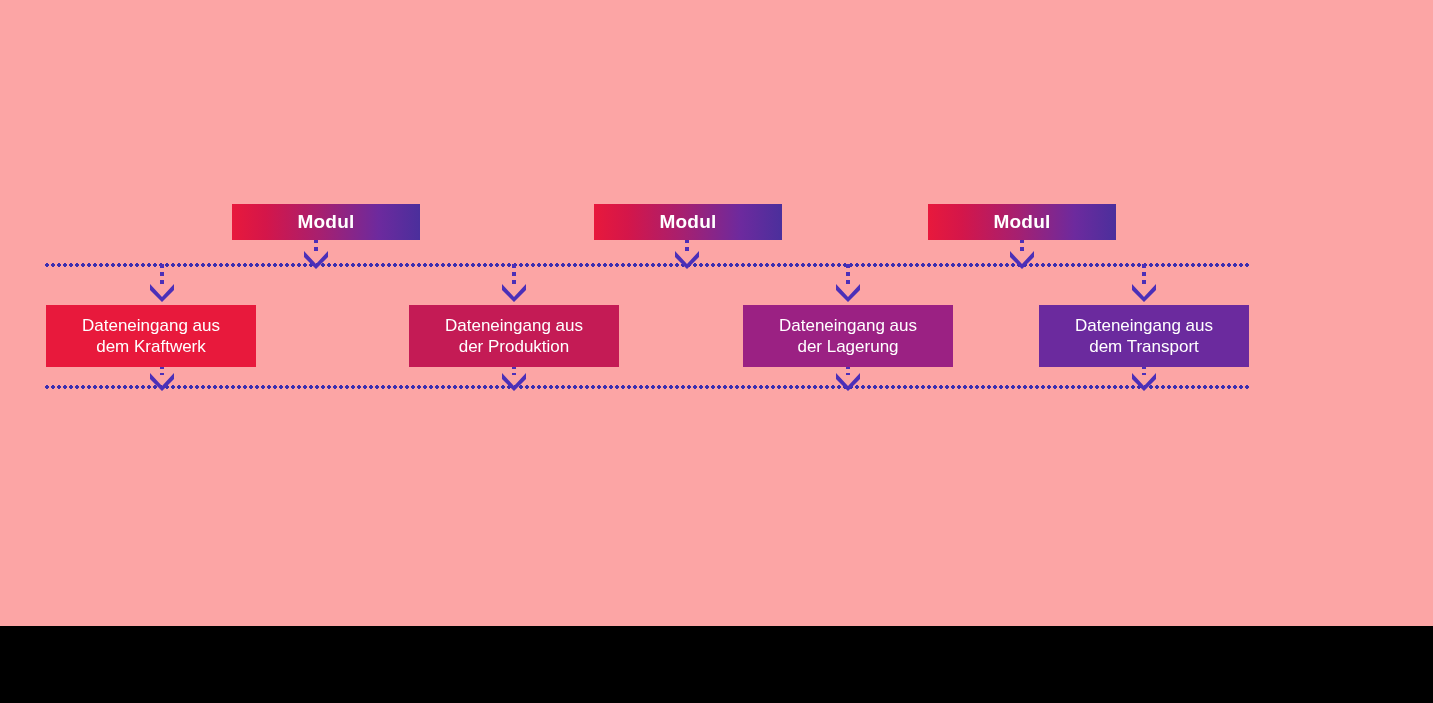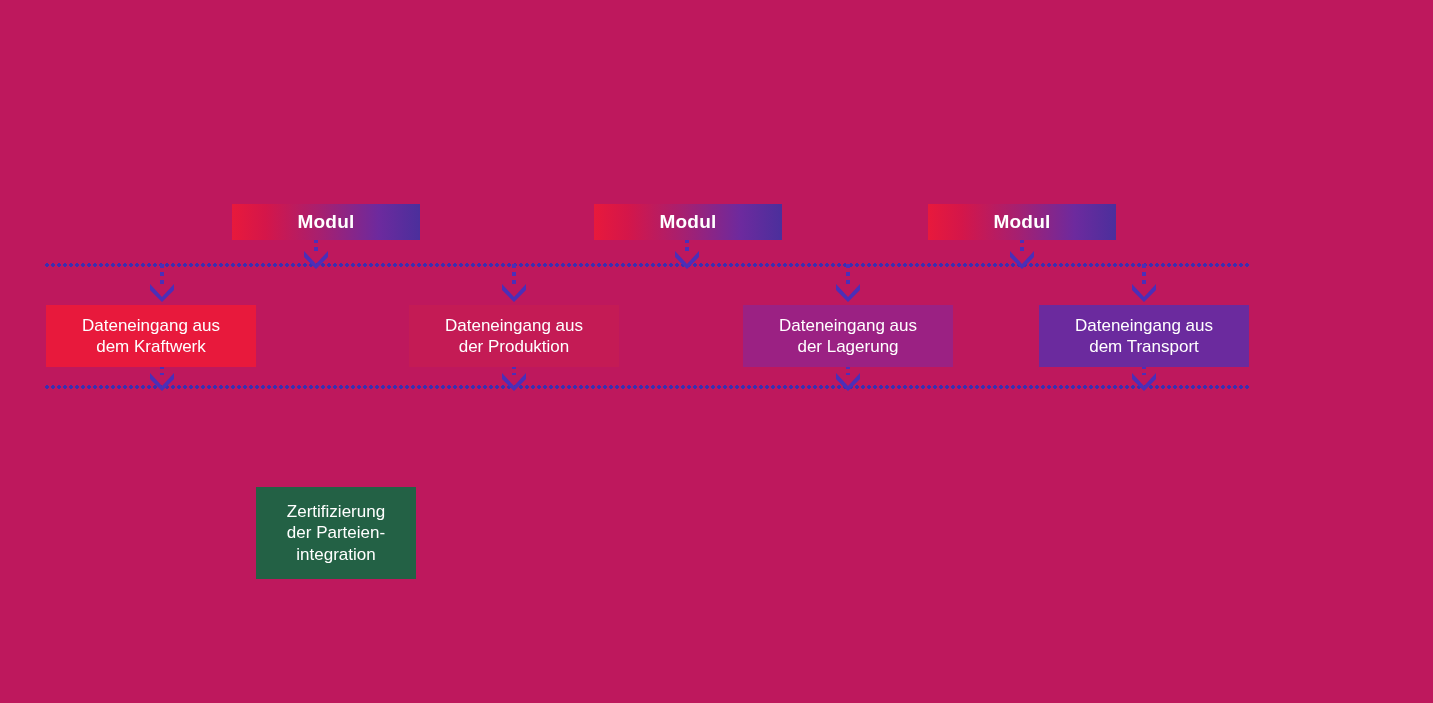--- a/index.html
+++ b/index.html
@@ -14,22 +14,22 @@
     overflow: hidden;
     font-family: "Liberation Sans", sans-serif;
     -webkit-font-smoothing: antialiased;
   }
 
   #canvas {
     position: absolute;
     left: 0;
     top: 0;
     width: 1433px;
-    height: 703px;
-    background: #be185d;
+    height: 626px;
+    background: #fca5a5;
   }
 
   
   .box {
     position: absolute;
     box-sizing: border-box;
     display: flex;
     align-items: center;
     justify-content: center;
     text-align: center;
@@ -210,18 +210,13 @@
 der Produktion</span>
     </div>
     <div class="box data-box" style="left: 743px; top: 297px; width: 210px; background: rgb(155, 33, 131);">
       <span class="box-label">Dateneingang aus
 der Lagerung</span>
     </div>
     <div class="box data-box" style="left: 1039px; top: 297px; width: 210px; background: rgb(107, 42, 158);">
       <span class="box-label">Dateneingang aus
 dem Transport</span>
     </div>
-    <div class="box cert-box" style="left: 256px; top: 487px; background: rgb(35, 97, 69);">
-      <span class="box-label">Zertifizierung
-der Parteien-
-integration</span>
-    </div>
   </div>
 
 </body></html>

